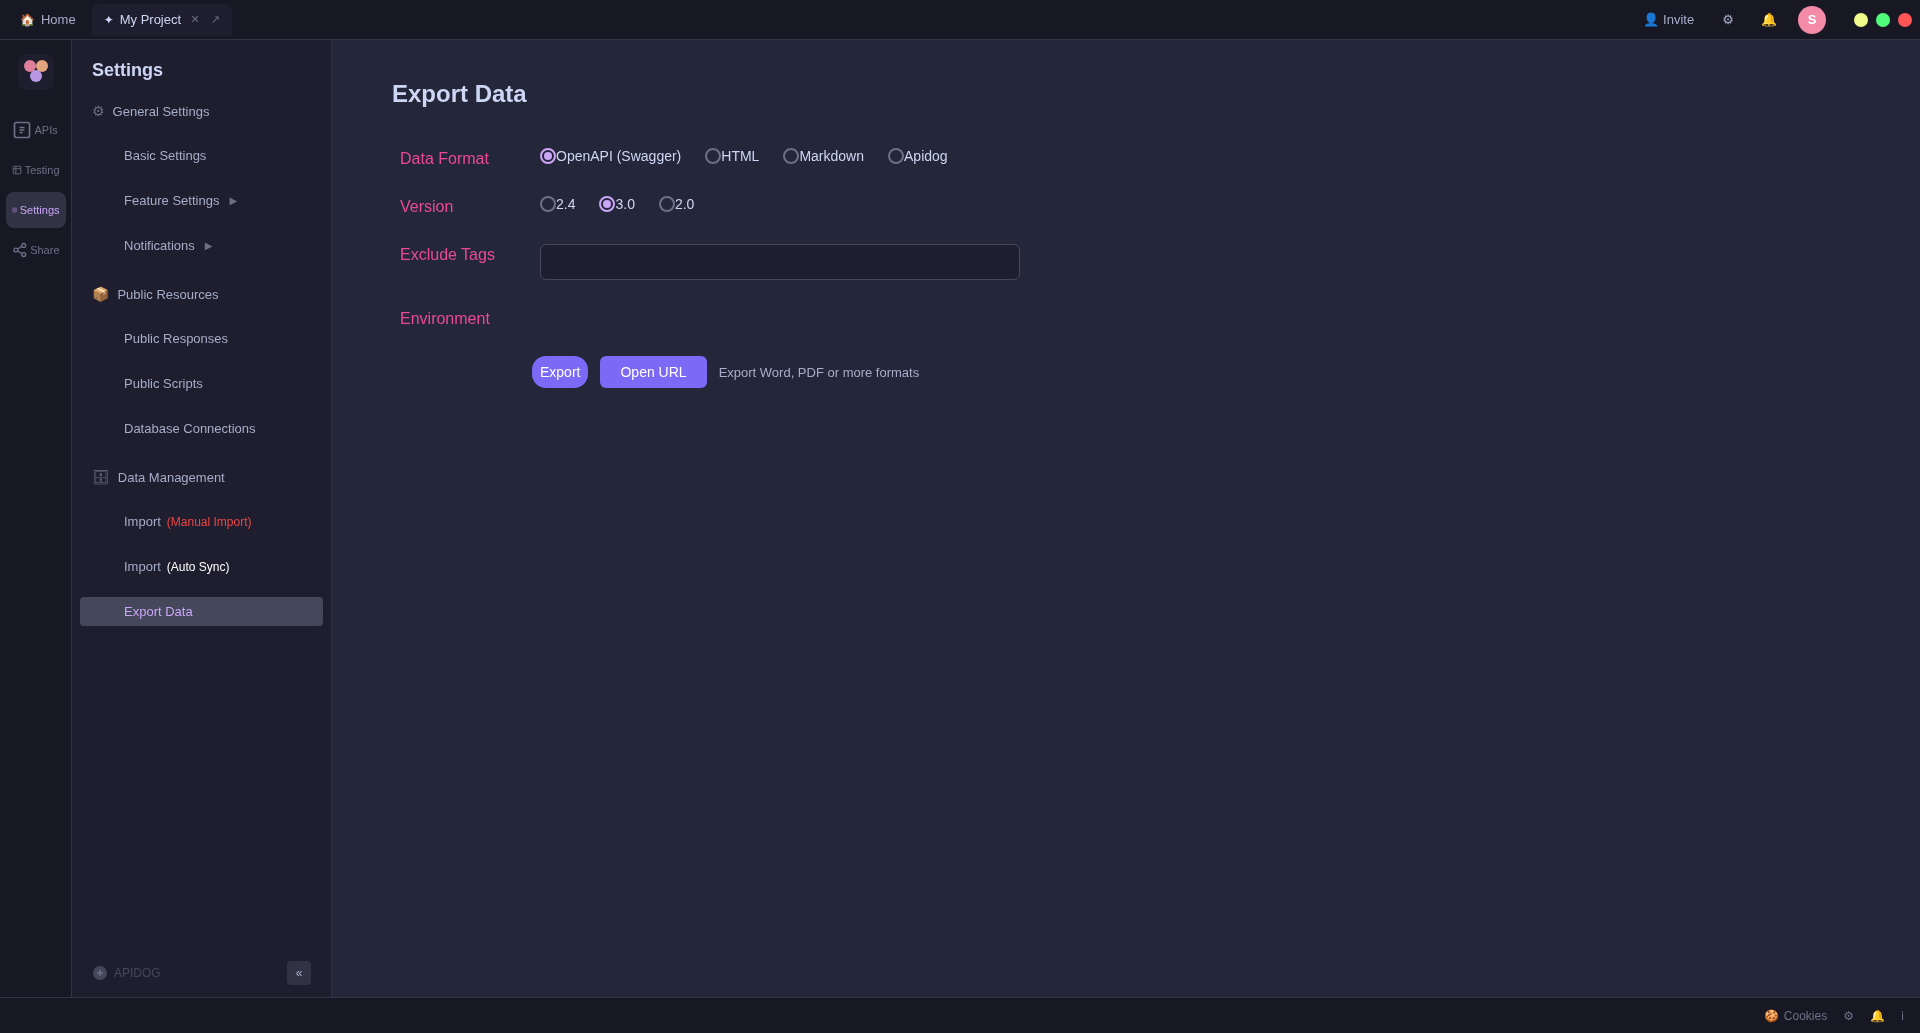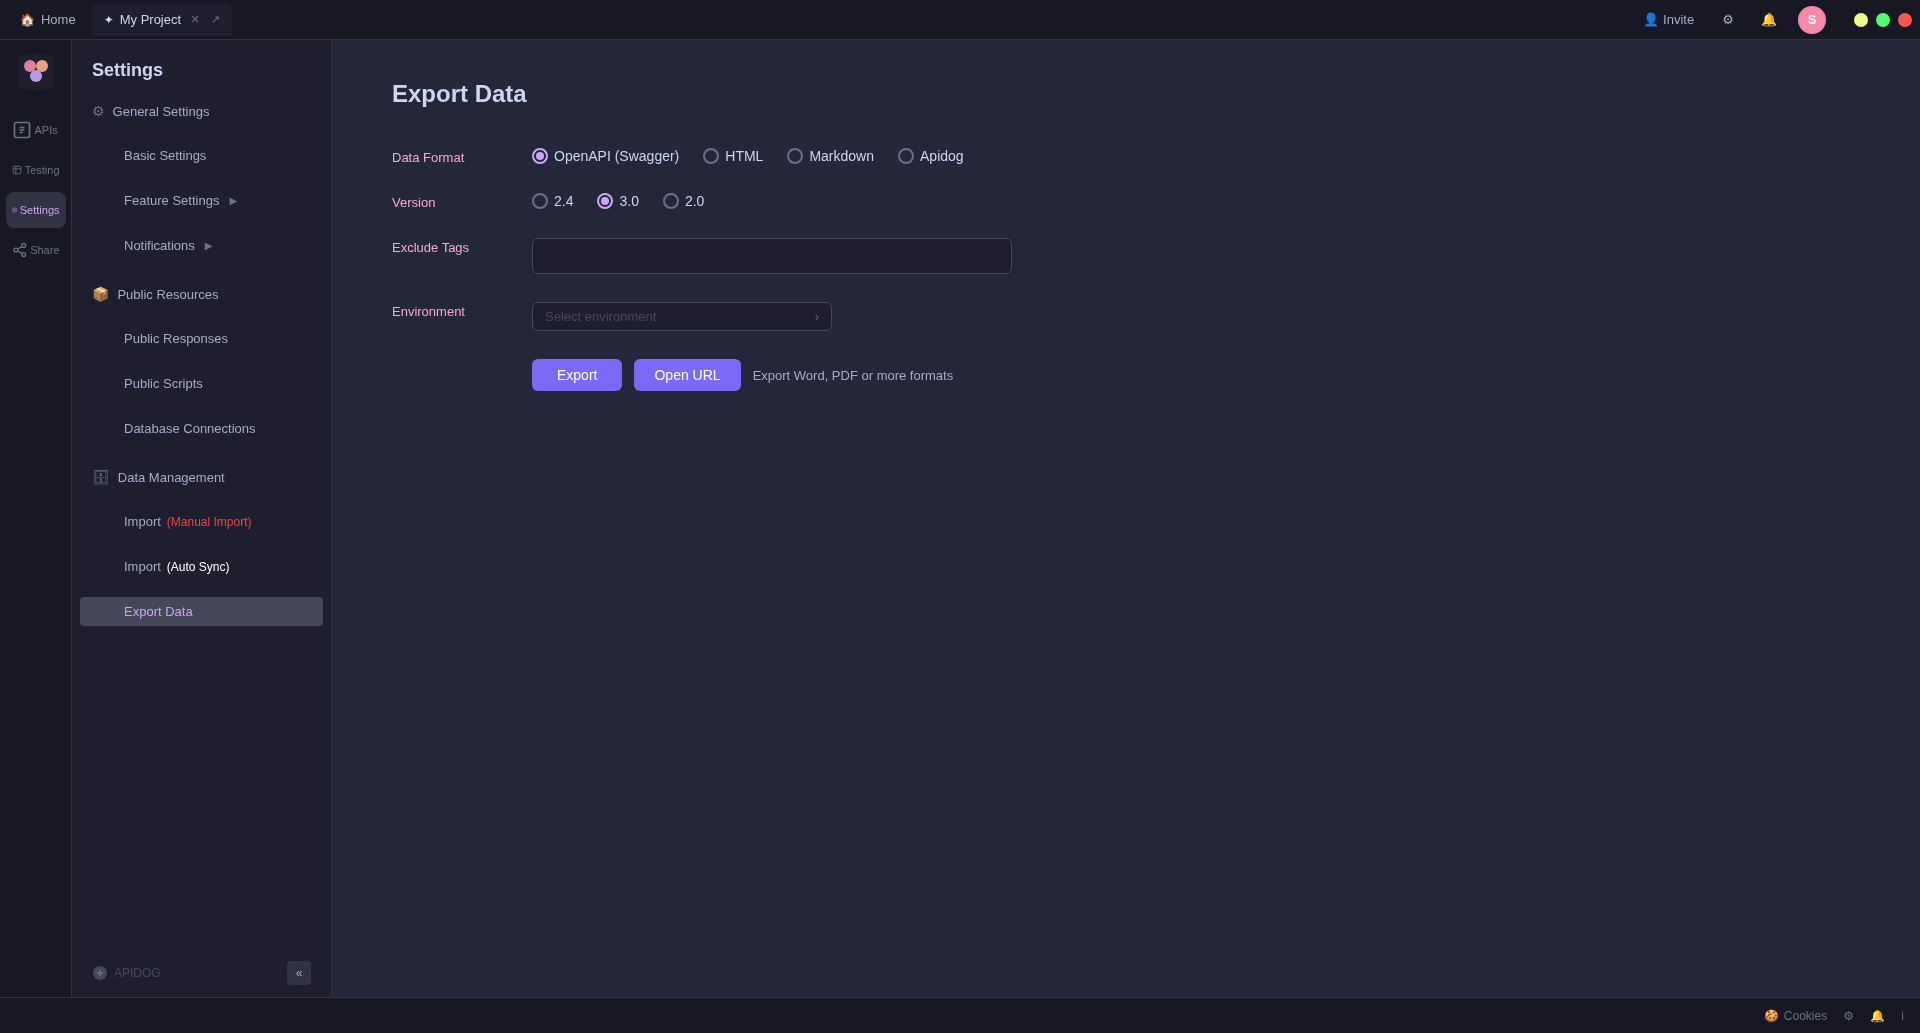--- a/index.html
+++ b/index.html
@@ -240,36 +240,36 @@
       display: flex;
       flex-direction: column;
       gap: 28px;
     }
     .form-row {
       display: flex;
       align-items: flex-start;
       gap: 0;
     }
     .form-label {
-      font-size: 13px;
-      color: #f9a8d4;
+      font-size: 16px;
+      color: #ec4899;
       width: 140px;
       flex-shrink: 0;
       padding-top: 2px;
+      margin-left: 8px;
     }
     .form-controls {
       display: flex;
       align-items: center;
       gap: 24px;
       flex-wrap: wrap;
     }
     .radio-group {
       display: flex;
       align-items: flex-end;
-      gap: 6px;
       cursor: pointer;
     }
     .radio-outer {
       width: 16px;
       height: 16px;
       border-radius: 50%;
       border: 2px solid #6c7086;
       display: flex;
       align-items: center;
       justify-content: center;
@@ -328,22 +328,22 @@
     .button-row {
       display: flex;
       align-items: center;
       gap: 12px;
       margin-left: 140px;
     }
     .btn-primary {
       background: #7c6af7;
       color: white;
       border: none;
-      border-radius: 6px;
-      padding: 8px 25px;
+      border-radius: 14px;
+      padding: 8px 8px;
       font-size: 14px;
       cursor: pointer;
       font-family: inherit;
     }
     .btn-secondary {
       background: #7c6af7;
       color: white;
       border: none;
       border-radius: 6px;
       padding: 8px 20px;
@@ -581,24 +581,20 @@
 
       <div class="form-row">
         <div class="form-label">Exclude Tags</div>
         <div class="tags-input-container">
           <span class="tags-input-placeholder"></span>
         </div>
       </div>
 
       <div class="form-row">
         <div class="form-label">Environment</div>
-        <div class="env-select">
-          <span class="env-select-text">Select environment</span>
-          <span class="env-select-arrow">›</span>
-        </div>
       </div>
 
       <div class="button-row">
         <button class="btn-primary">Export</button>
         <button class="btn-secondary">Open URL</button>
         <button class="btn-text">Export Word, PDF or more formats</button>
       </div>
 
     </div>
   </div>

